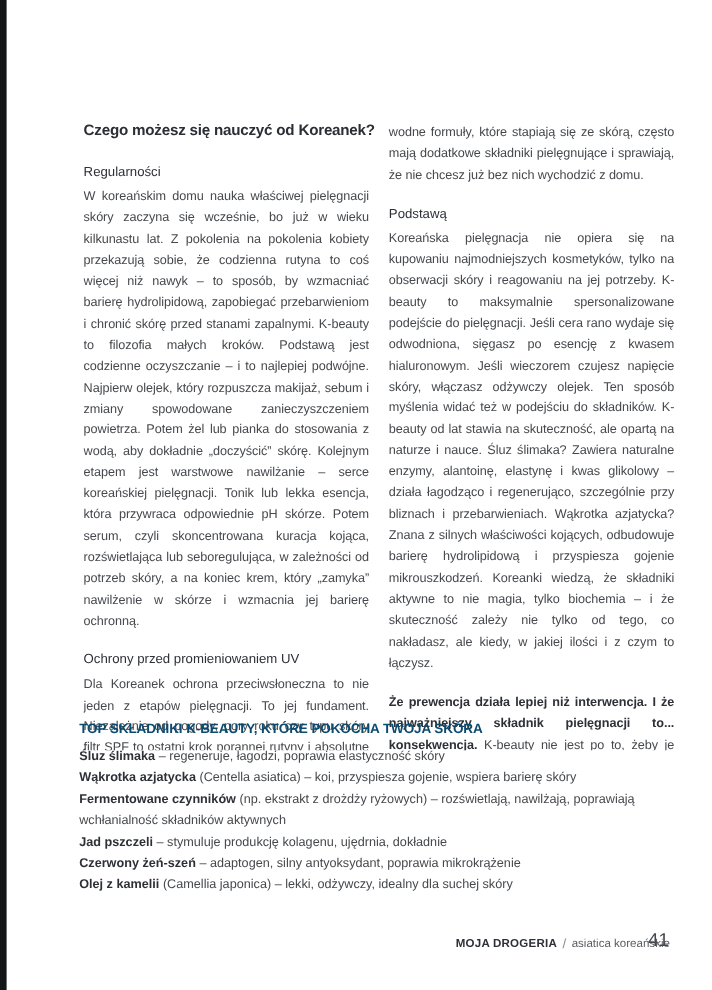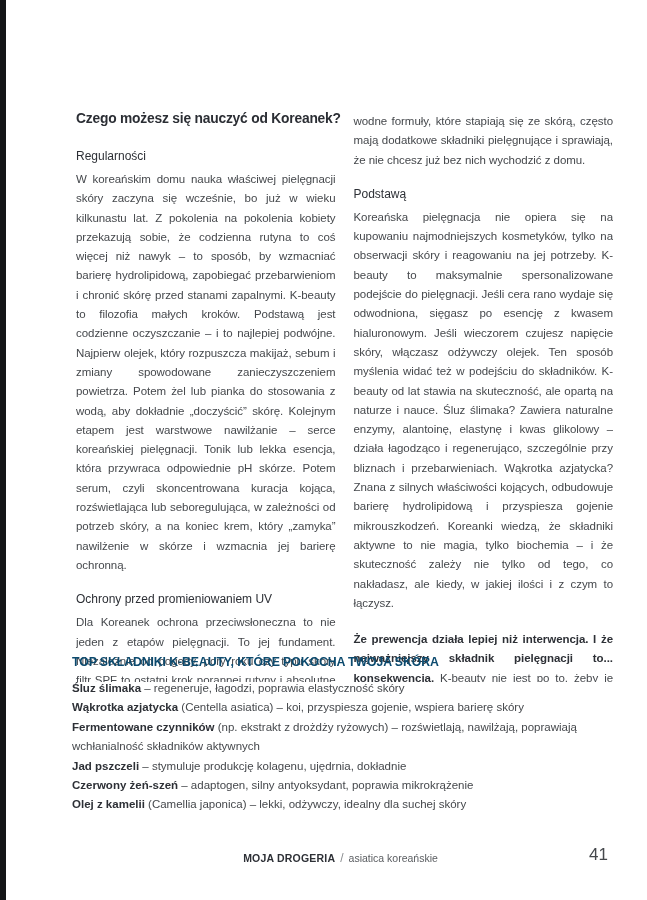--- a/index.html
+++ b/index.html
@@ -37,21 +37,21 @@
   }
   .ingredients-heading{
     font-size:12.3px;font-weight:bold;color:#0c4a6e;margin:16px 0 10px 0;letter-spacing:-0.1px;
   }
   .ingredient-row{
     font-size:11.5px;line-height:19.4px;color:#45484c;
   }
   .ingredient-row b{color:#2d3036;}
   .footer{
     position:absolute;left:72px;top:848px;width:537px;height:20px;
-    display:flex;align-items:center;justify-content:center;
+    display:flex;align-items:center;justify-content:flex-end;
     font-size:10.5px;color:#5a5d61;
   }
   .footer .brand{font-weight:bold;color:#2d3036;letter-spacing:0.2px;}
   .footer .slash{margin:0 5px;color:#8a8d90;font-weight:300;font-size:12px;}
   .page-number{
     position:absolute;right:39px;top:845px;font-size:17px;color:#45484c;
   }
 </style>
 </head>
 <body>

